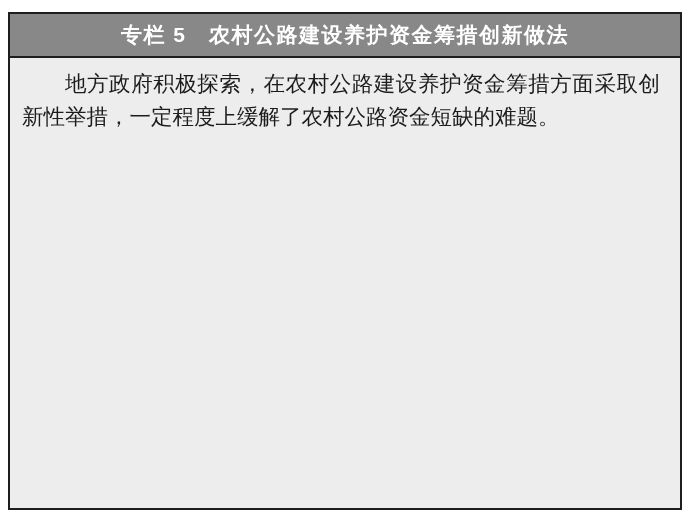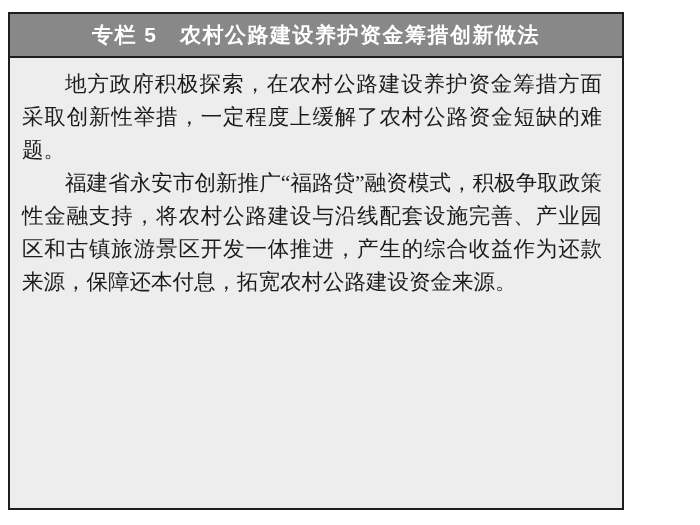--- a/index.html
+++ b/index.html
@@ -11,21 +11,21 @@
     height: 525px;
     background: #ffffff;
     position: relative;
     font-family: "Liberation Serif", serif;
     overflow: hidden;
   }
   .panel {
     position: absolute;
     left: 8px;
     top: 12px;
-    width: 616px;
+    width: 674px;
     height: 498px;
     border: 2px solid #1e1e1e;
     box-sizing: border-box;
     background: #ededed;
   }
   .panel-header {
     height: 44px;
     background: #888888;
     border-bottom: 2px solid #1e1e1e;
     box-sizing: border-box;
@@ -59,15 +59,14 @@
 </style>
 </head>
 <body>
 
 <div class="panel">
   <div class="panel-header">
     <span class="panel-title">专栏 5　农村公路建设养护资金筹措创新做法</span>
   </div>
   <div class="panel-body">
     <p class="para">地方政府积极探索，在农村公路建设养护资金筹措方面采取创新性举措，一定程度上缓解了农村公路资金短缺的难题。</p>
-    <p class="para">福建省永安市创新推广“福路贷”融资模式，积极争取政策性金融支持，将农村公路建设与沿线配套设施完善、产业园区和古镇旅游景区开发一体推进，产生的综合收益作为还款来源，保障还本付息，拓宽农村公路建设资金来源。</p>
   </div>
 </div>
 
 </body></html>

